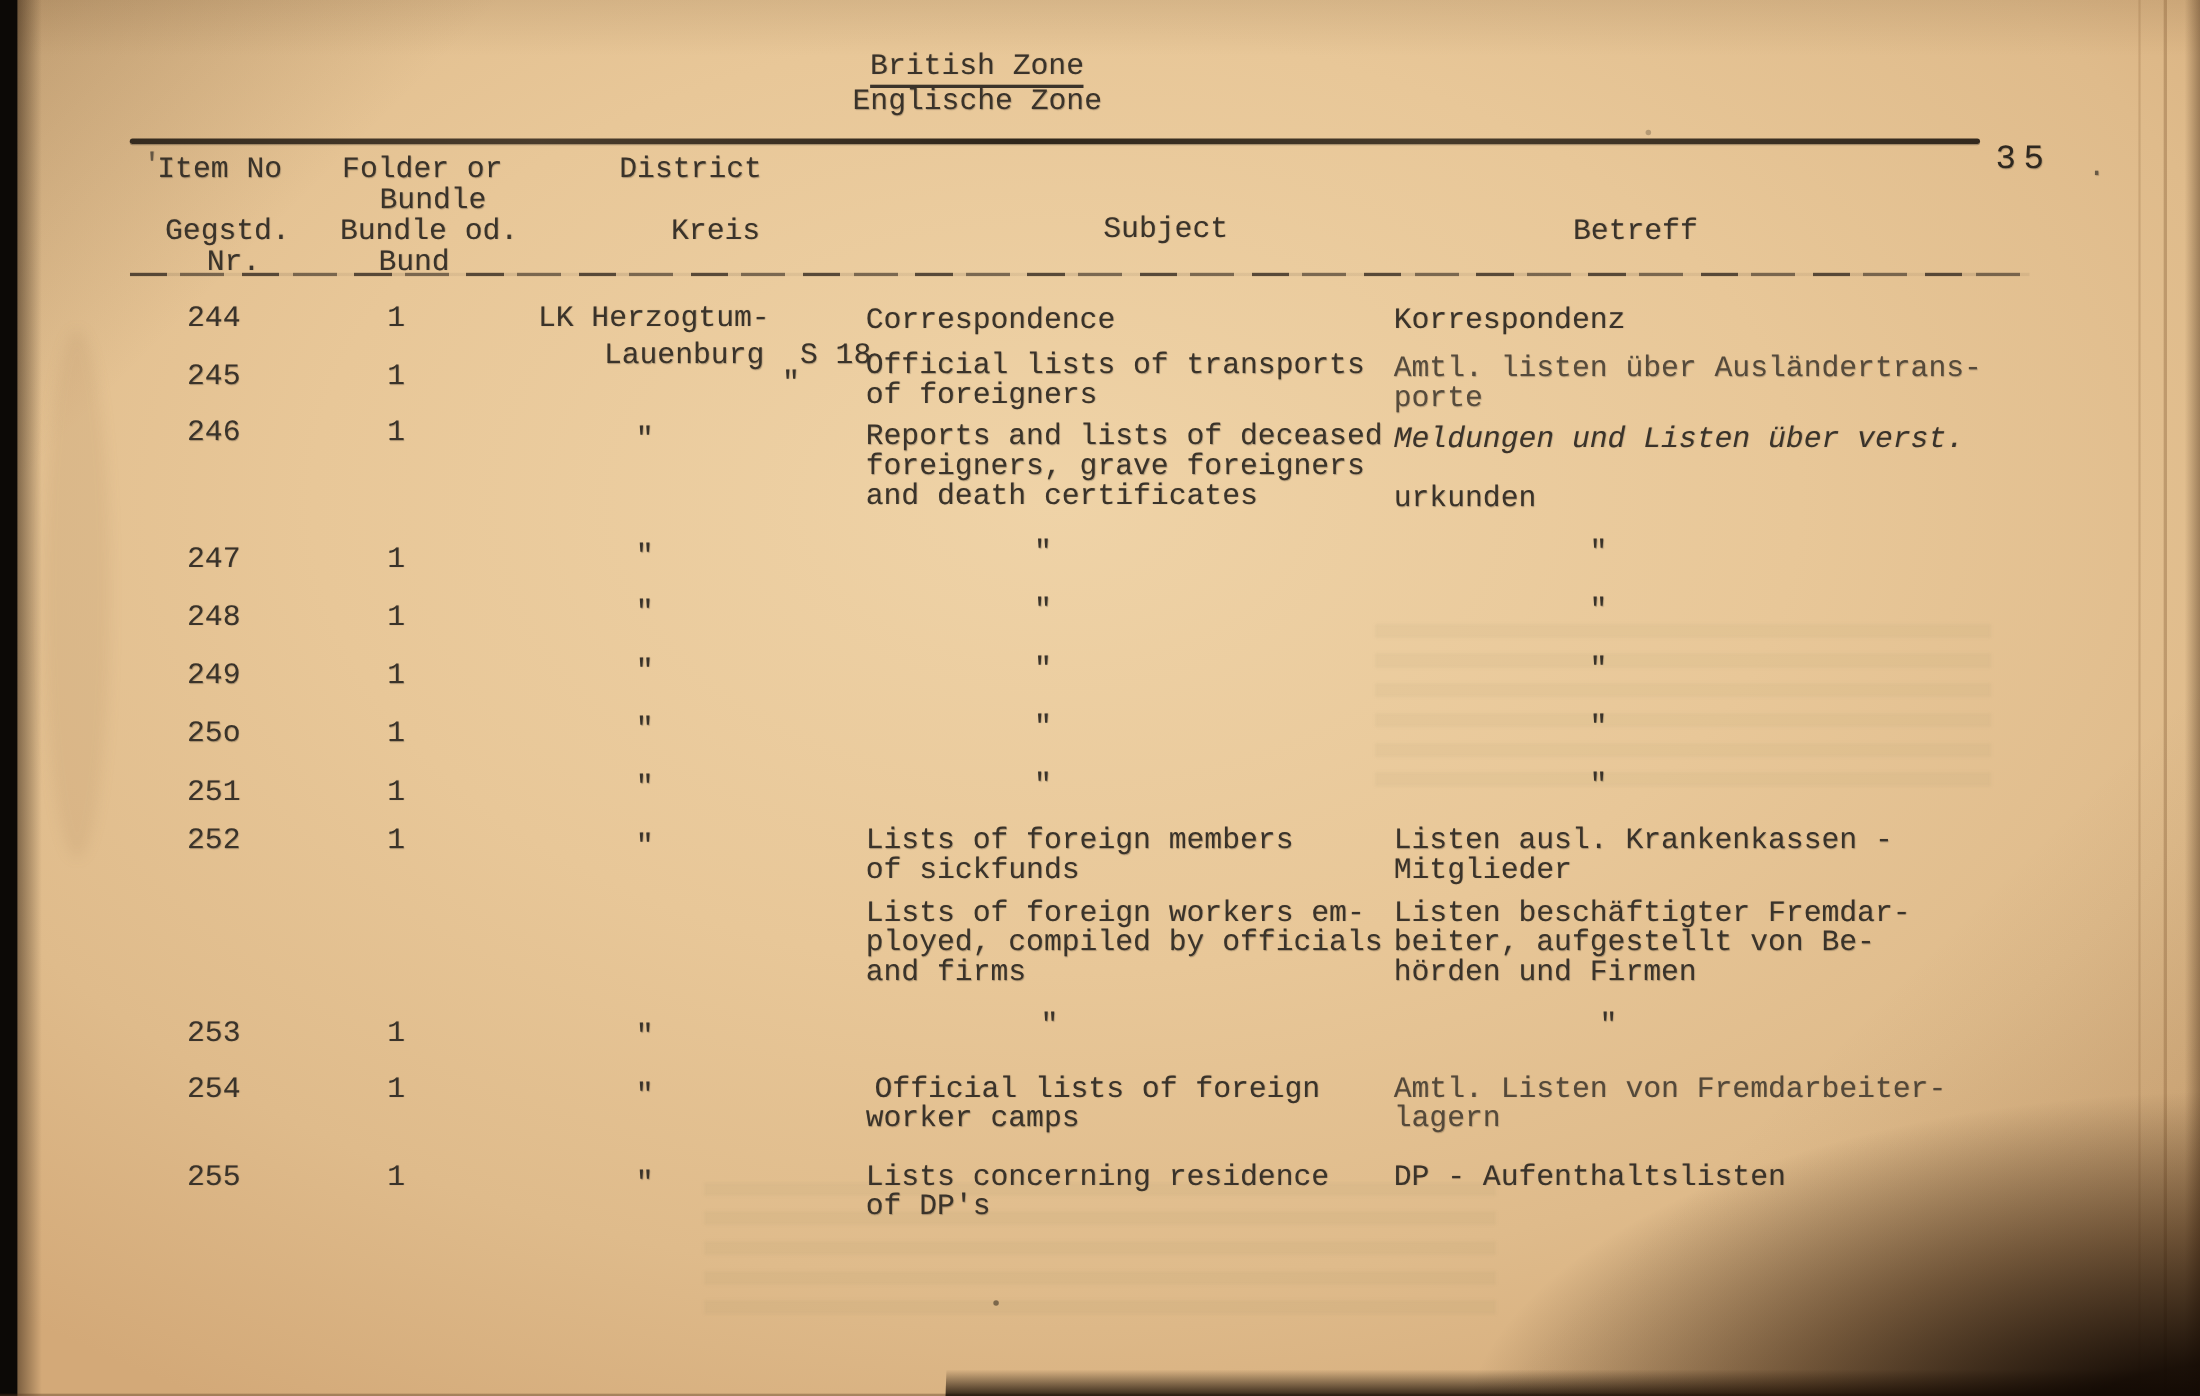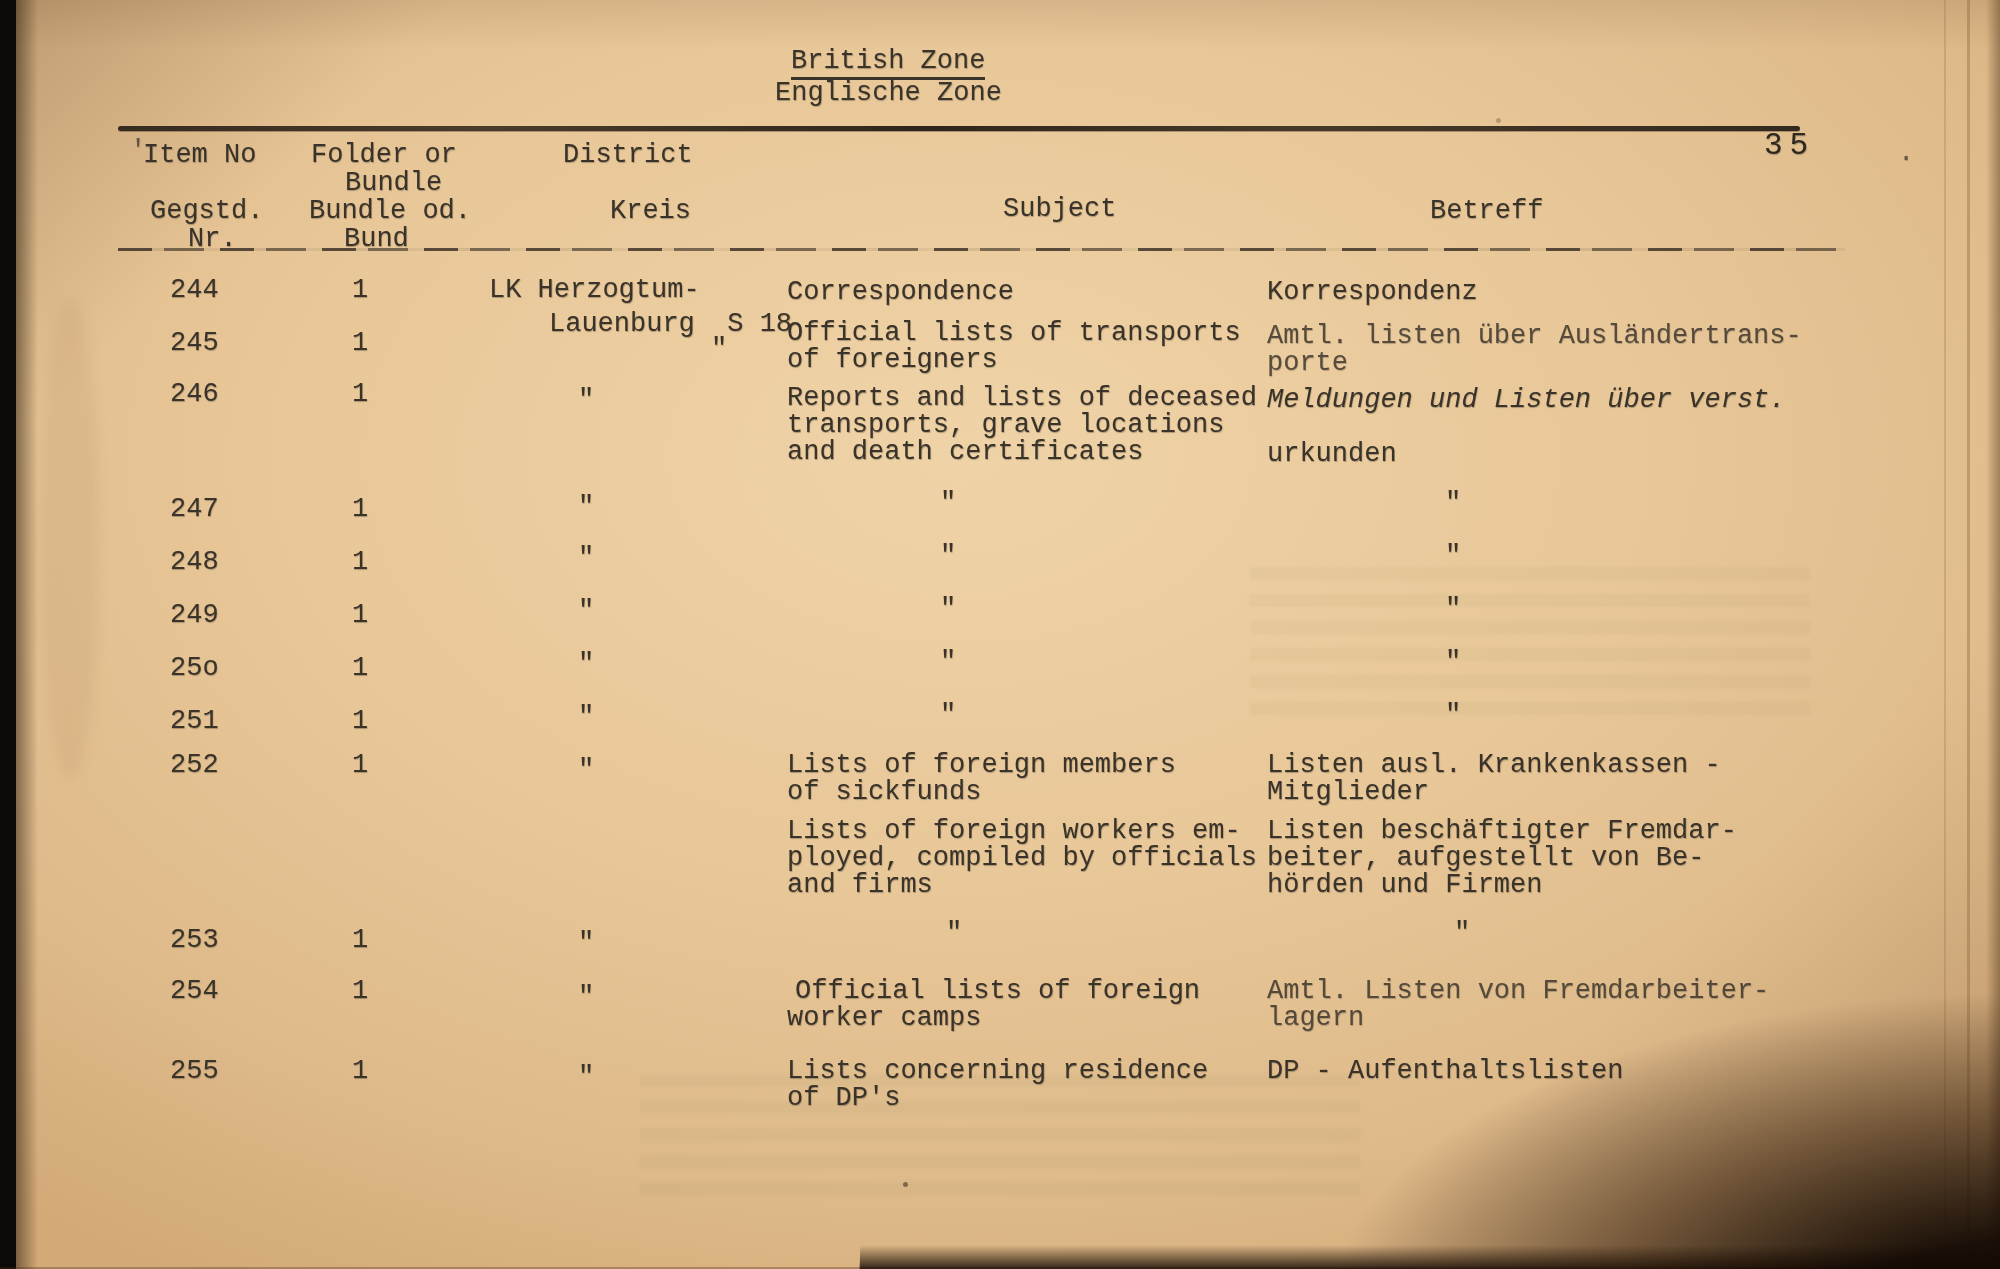--- a/index.html
+++ b/index.html
@@ -64,21 +64,21 @@
   <div class="page-line1"></div>
   <div class="edge-right"></div>
   <div class="ghost" style="left:1250px;top:555px;width:560px;height:160px;"></div>
   <div class="ghost" style="left:640px;top:1075px;width:720px;height:120px;"></div>
   <div class="stain" style="left:40px;top:300px;width:60px;height:480px;background:rgba(150,110,70,.10);"></div>
   <div class="speck" style="left:903px;top:1182px;"></div>
   <div class="speck" style="left:1496px;top:118px;opacity:.5;"></div>
 
   <span class="tw title-underline" style="left:791px;top:48px;">British Zone</span>
   <span class="tw" style="left:775px;top:80px;">Englische Zone</span>
-  <span class="tw pageno" style="left:1764px;top:132px;">35</span>
+  <span class="tw pageno" style="left:1814px;top:132px;">35</span>
   <span class="tw f2" style="left:1898px;top:140px;">.</span>
 
   <div class="rule-heavy"></div>
   <div class="rule-dashed"></div>
 
   <span class="tw f2" style="left:130px;top:138px;">'</span>
   <span class="tw" style="left:143px;top:142px;">Item No</span>
   <span class="tw" style="left:311px;top:142px;">Folder or</span>
   <span class="tw" style="left:563px;top:142px;">District</span>
   <span class="tw" style="left:345px;top:170px;">Bundle</span>
@@ -102,21 +102,21 @@
   <span class="tw" style="left:711px;top:336px;">"</span>
   <span class="tw" style="left:787px;top:320px;">Official lists of transports</span>
   <span class="tw" style="left:787px;top:347px;">of foreigners</span>
   <span class="tw f1" style="left:1267px;top:323px;">Amtl. listen über Ausländertrans-</span>
   <span class="tw f1" style="left:1267px;top:350px;">porte</span>
 
   <span class="tw" style="left:170px;top:381px;">246</span>
   <span class="tw" style="left:352px;top:381px;">1</span>
   <span class="tw" style="left:578px;top:387px;">"</span>
   <span class="tw" style="left:787px;top:385px;">Reports and lists of deceased</span>
-  <span class="tw" style="left:787px;top:412px;">transports, grave locations</span>
+  <span class="tw" style="left:787px;top:412px;">foreigners, grave foreigners</span>
   <span class="tw" style="left:787px;top:439px;">and death certificates</span>
   <span class="tw" style="left:1267px;top:387px;font-style:italic;">Meldungen und Listen über verst.</span>
   <span class="tw" style="left:1267px;top:441px;">urkunden</span>
 
   <span class="tw" style="left:170px;top:496px;">247</span>
   <span class="tw" style="left:352px;top:496px;">1</span>
   <span class="tw" style="left:578px;top:494px;">"</span>
   <span class="tw" style="left:940px;top:490px;">"</span>
   <span class="tw" style="left:1445px;top:490px;">"</span>
 

